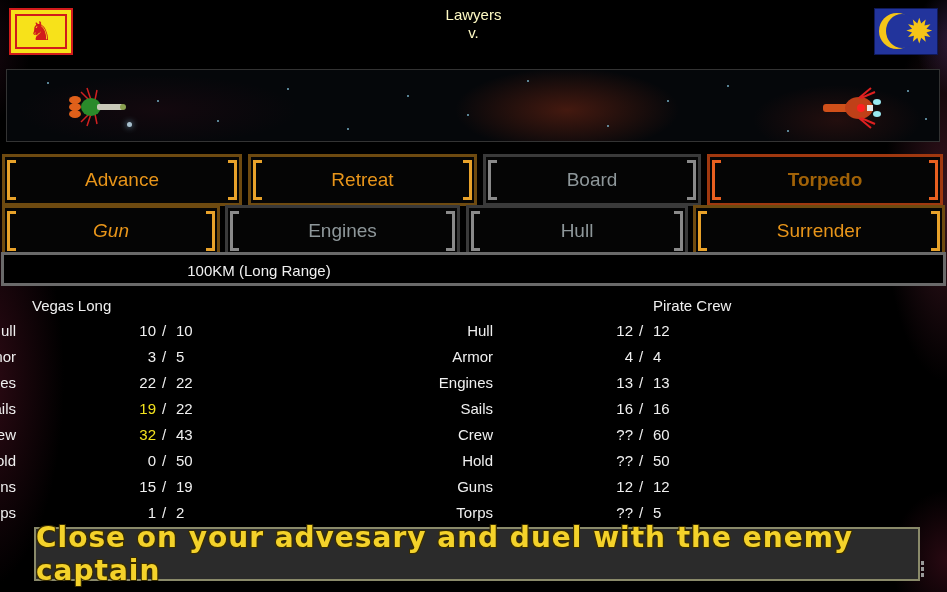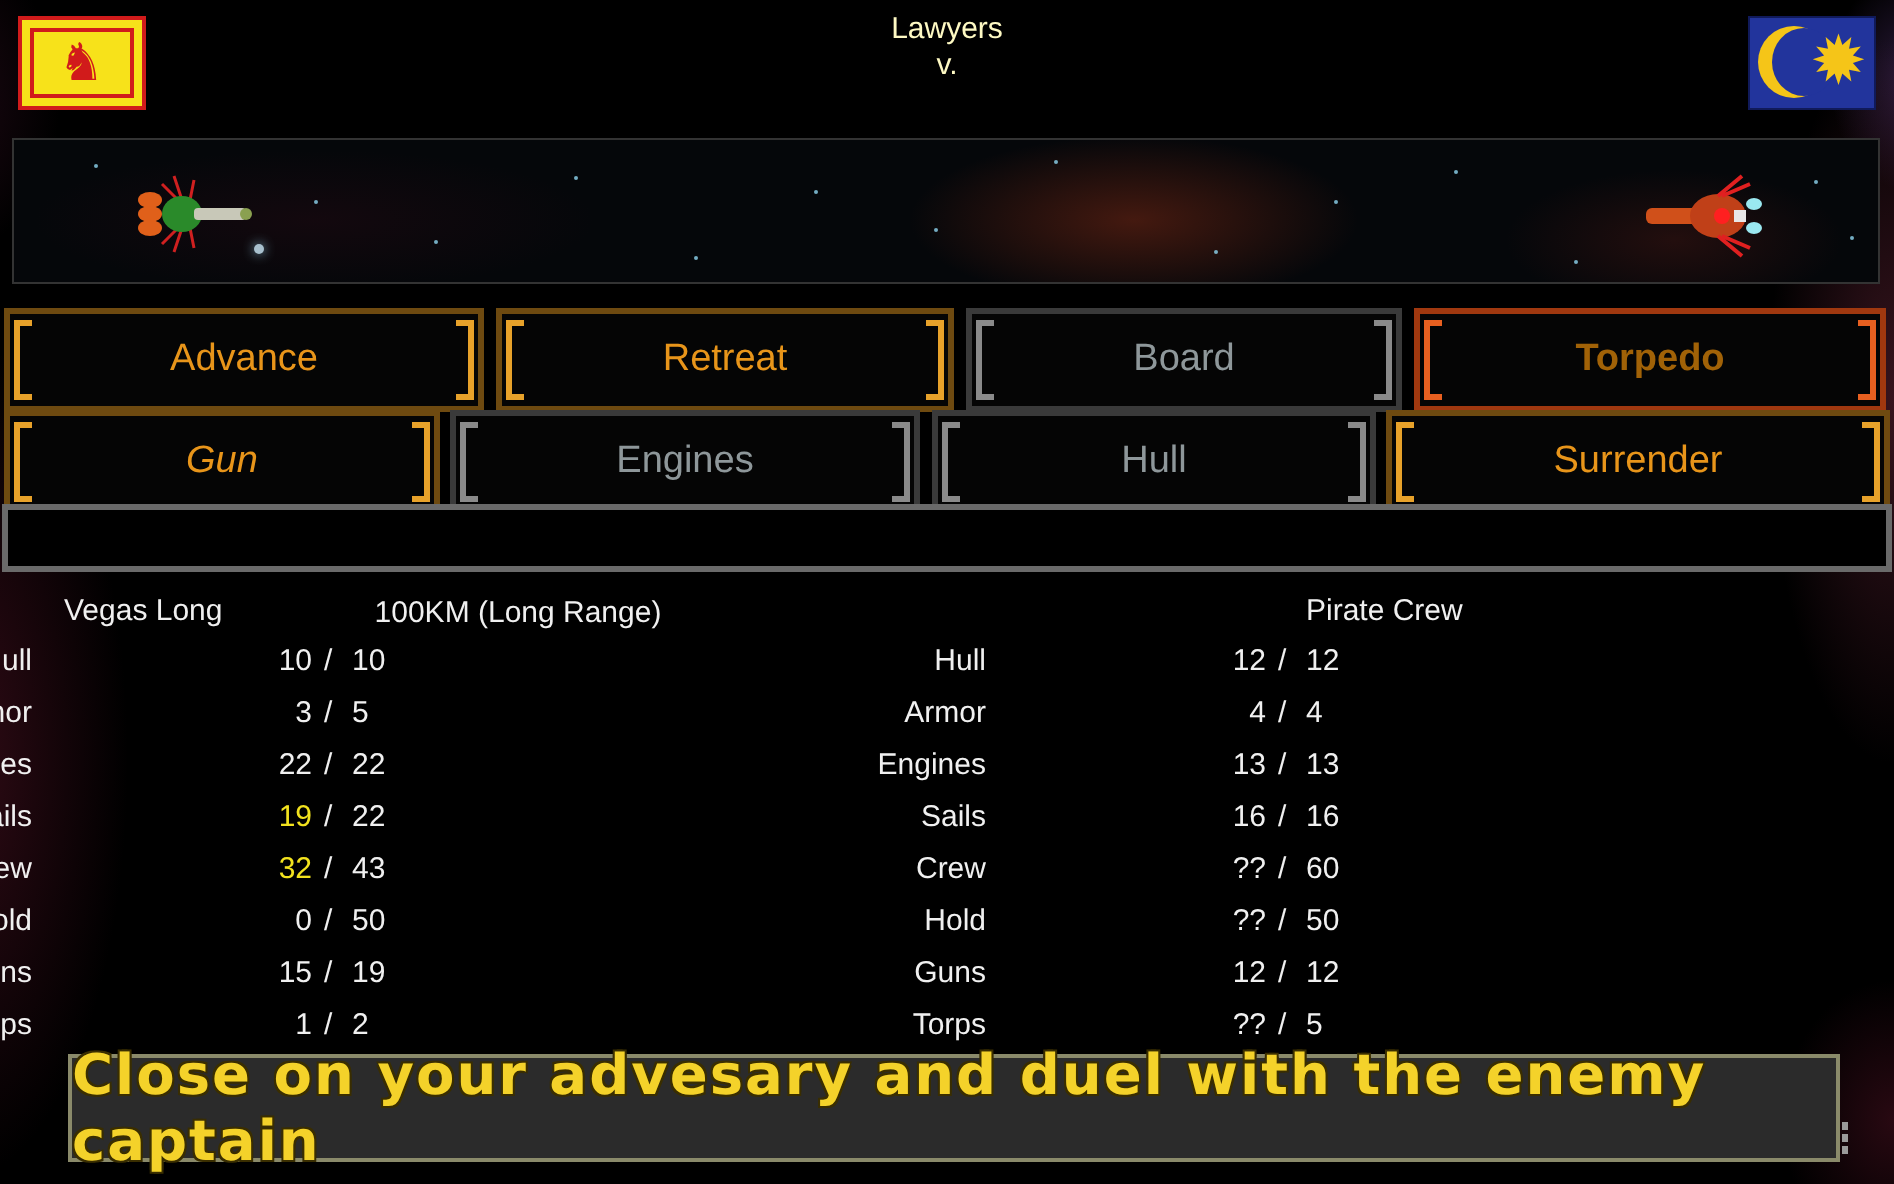--- a/index.html
+++ b/index.html
@@ -60,21 +60,21 @@
   .btn-gray::before, .btn-gray::after { border-color: #8a8a8a; }
   .btn-red { border: 3px solid #a0380f; color: #a16207; font-weight: bold; }
   .btn-red::before, .btn-red::after { border-color: #e86020; }
   .italic { font-style: italic; }
 
   .range-bar {
     position: absolute; left: 1px; top: 252px; width: 945px; height: 34px; box-sizing: border-box;
     border: 3px solid #6a6a6a; background: #000;
     font-size: 15px; color: #f0f0f0;
   }
-  .range-left { position: absolute; left: 0; width: 510px; text-align: center; top: 7px; margin-top: 36px; }
+  .range-left { position: absolute; left: 0; width: 510px; text-align: center; top: 7px; }
   .range-right { position: absolute; left: 600px; width: 245px; text-align: center; top: 7px; }
 
   .ship-name { position: absolute; top: 297px; font-size: 15px; color: #f0f0f0; }
   .stats { position: absolute; top: 320px; font-size: 15px; color: #f0f0f0; }
   .stat-row { height: 26px; line-height: 22px; position: relative; }
   .stat-label { position: absolute; right: 60px; text-align: right; white-space: nowrap; }
   .stat-cur { position: absolute; left: 0; width: 20px; text-align: right; }
   .stat-cur.hl { color: #f2e21e; }
   .stat-sep { position: absolute; left: 26px; }
   .stat-max { position: absolute; left: 40px; }

